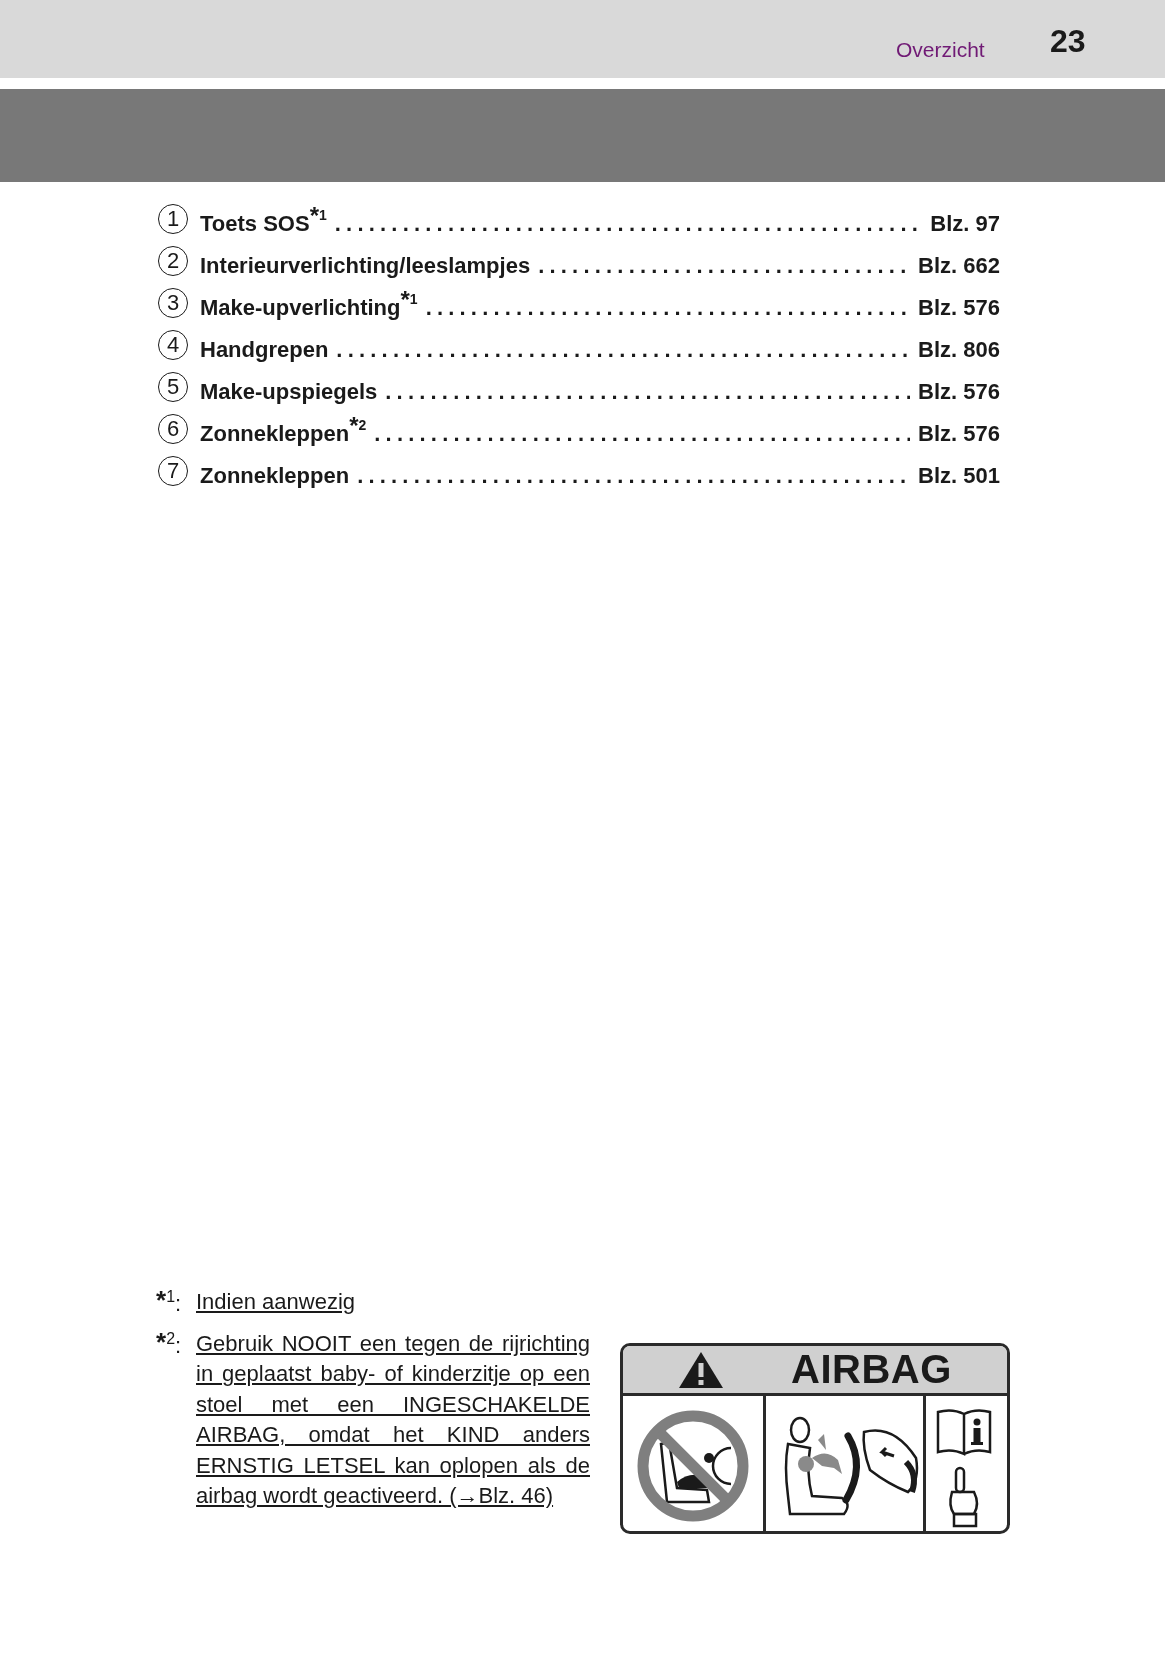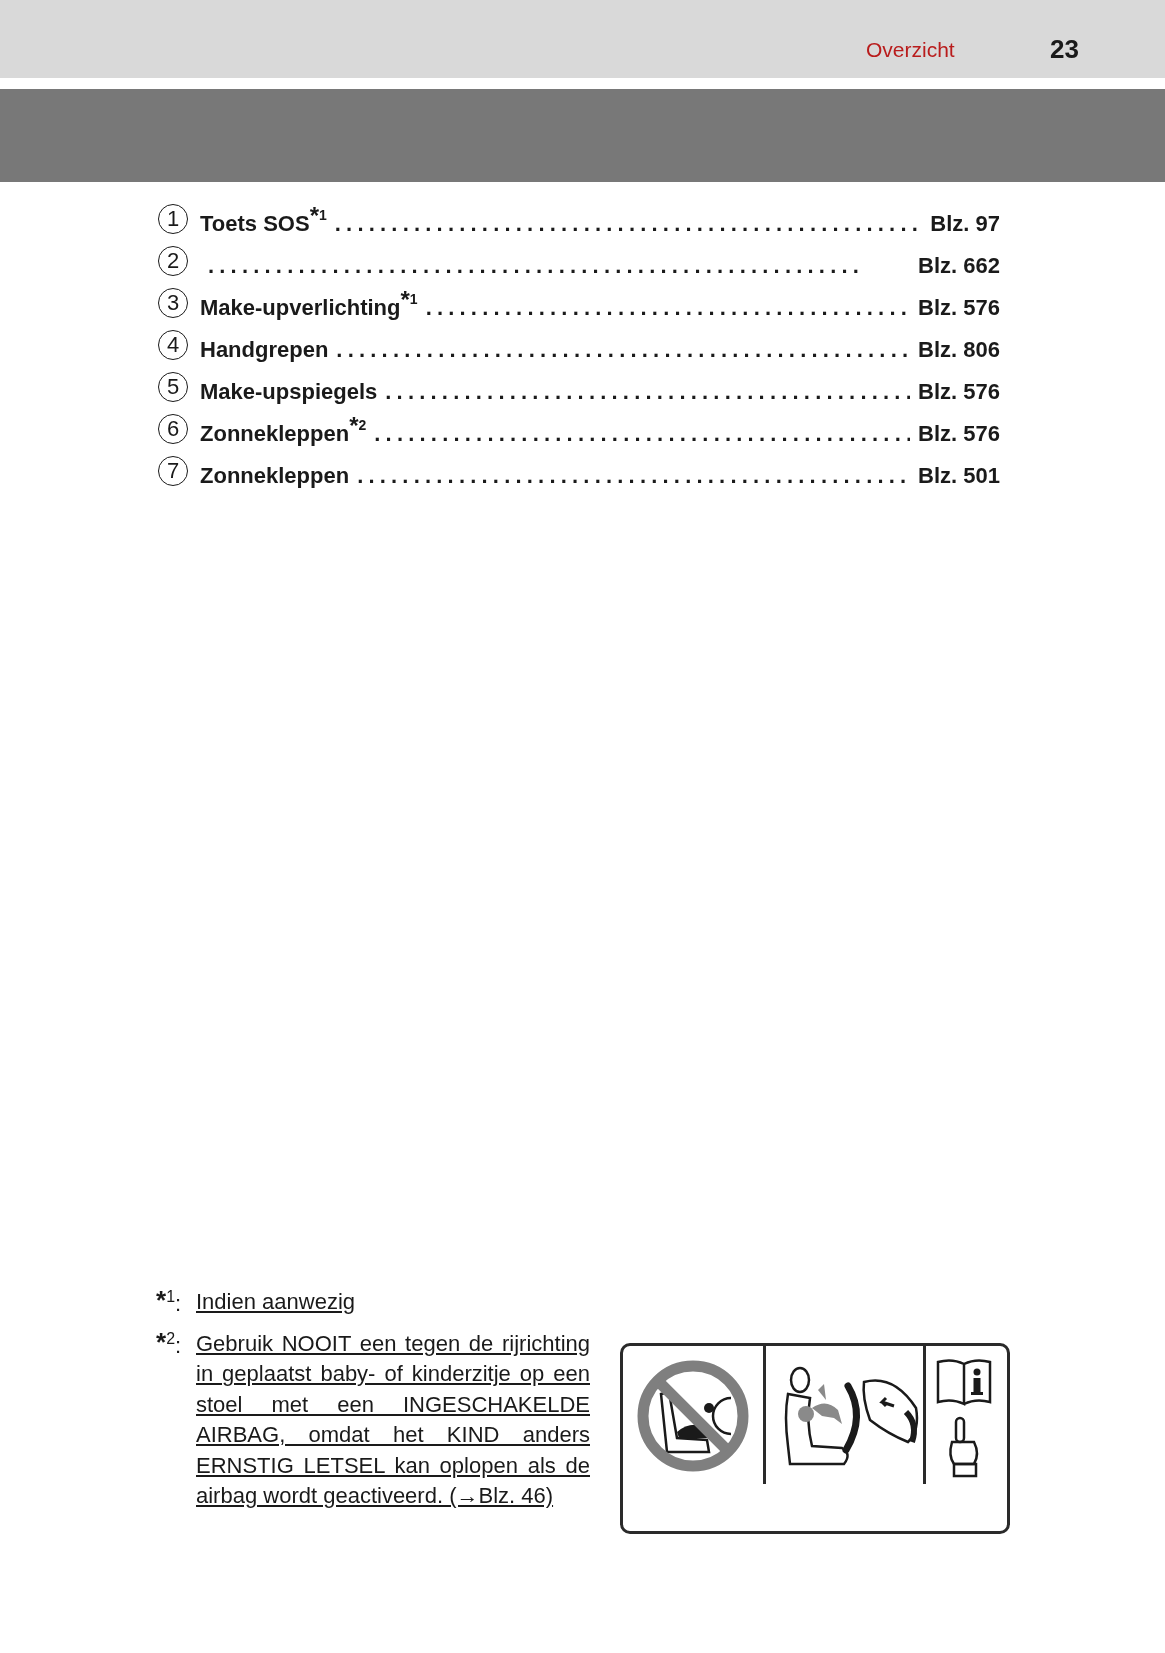--- a/index.html
+++ b/index.html
@@ -4,24 +4,24 @@
 <style>
   html, body { margin:0; padding:0; }
   body {
     width:1165px; height:1653px; position:relative; overflow:hidden;
     background:#ffffff; font-family:"Liberation Sans", sans-serif; color:#1a1a1a;
   }
   .top-band {
     position:absolute; left:0; top:0; width:1165px; height:78px; background:#d9d9d9;
   }
   .section-title {
-    position:absolute; left:866px; top:38px; font-size:21px; color:#b91c1c;
+    position:absolute; left:896px; top:38px; font-size:21px; color:#701a75;
   }
   .page-number {
-    position:absolute; left:1050px; top:34px; font-size:26px; font-weight:bold; color:#1a1a1a;
+    position:absolute; left:1050px; top:23px; font-size:32px; font-weight:bold; color:#1a1a1a;
   }
   .gray-band {
     position:absolute; left:0; top:89px; width:1165px; height:93px; background:#787878;
   }
   .toc {
     position:absolute; left:158px; top:195px; width:842px;
   }
   .toc-row {
     display:flex; align-items:flex-end; height:42px; font-size:22px; font-weight:bold;
     white-space:nowrap;
@@ -80,20 +80,21 @@
 
   <div class="toc-row">
     <span class="num-circle">1</span>
     <span class="label"><span>Toets SOS</span><span class="sup"><span class="star">*</span><span>1</span></span></span>
     <span class="leader">..........................................................</span>
     <span class="page-ref">Blz. 97</span>
   </div>
 
   <div class="toc-row">
     <span class="num-circle">2</span>
+    <span class="label">Interieurverlichting/leeslampjes</span>
     <span class="leader">..........................................................</span>
     <span class="page-ref">Blz. 662</span>
   </div>
 
   <div class="toc-row">
     <span class="num-circle">3</span>
     <span class="label"><span>Make-upverlichting</span><span class="sup"><span class="star">*</span><span>1</span></span></span>
     <span class="leader">..........................................................</span>
     <span class="page-ref">Blz. 576</span>
   </div>
@@ -132,20 +133,28 @@
     <span class="fn-mark"><span class="star">*</span><span class="num">1</span><span class="colon">:</span></span>
     <span class="fn-text">Indien aanwezig</span>
   </div>
   <div class="fn">
     <span class="fn-mark"><span class="star">*</span><span class="num">2</span><span class="colon">:</span></span>
     <span class="fn-text">Gebruik NOOIT een tegen de rijrichting in geplaatst baby- of kinderzitje op een stoel met een INGESCHAKELDE AIRBAG, omdat het KIND anders ERNSTIG LETSEL kan oplopen als de airbag wordt geactiveerd. (→Blz. 46)</span>
   </div>
 </div>
 
 <div class="label-panel">
+  <div class="panel-head">
+    <svg class="warn-icon" width="46" height="38" viewBox="0 0 46 38">
+      <polygon points="23,1 45,37 1,37" fill="#1a1a1a"></polygon>
+      <rect x="20.5" y="12" width="5" height="14" fill="#d0d0d0"></rect>
+      <rect x="20.5" y="29" width="5" height="5" fill="#d0d0d0"></rect>
+    </svg>
+    <span class="panel-title">AIRBAG</span>
+  </div>
   <div class="panel-body">
     <div class="cell cell-a">
       <svg width="140" height="138" viewBox="0 0 140 138">
 
         <path d="M38,48 L46,46 L54,92 L84,94 L86,106 L44,106 Z" fill="none" stroke="#1a1a1a" stroke-width="2.5"></path>
         <path d="M54,86 Q68,74 84,82 L86,92 L56,92 Z" fill="#1a1a1a"></path>
         <circle cx="86" cy="62" r="5" fill="#1a1a1a"></circle>
         <path d="M108,52 A18,18 0 0 0 108,88" fill="none" stroke="#1a1a1a" stroke-width="2.5"></path>
 
         <circle cx="70" cy="70" r="50" fill="none" stroke="#7f7f7f" stroke-width="11"></circle>

